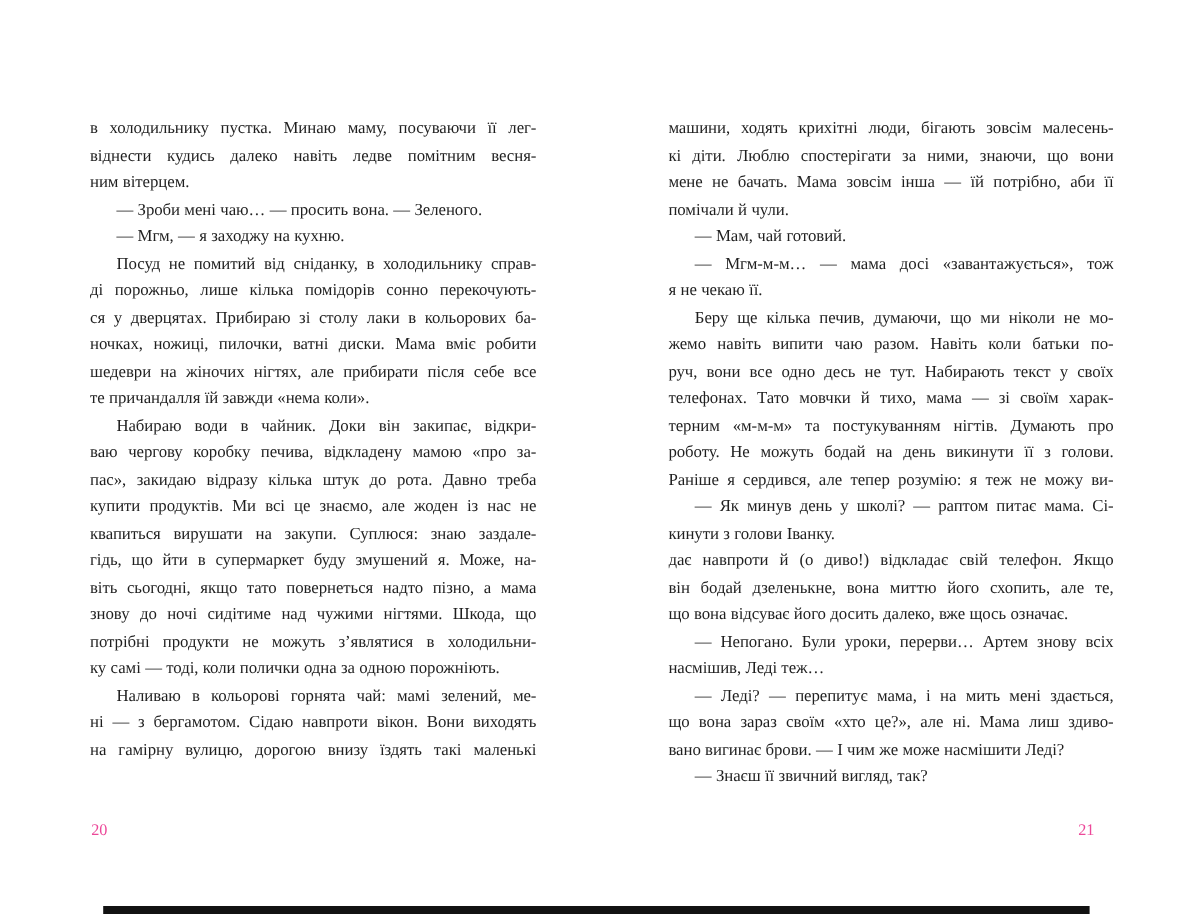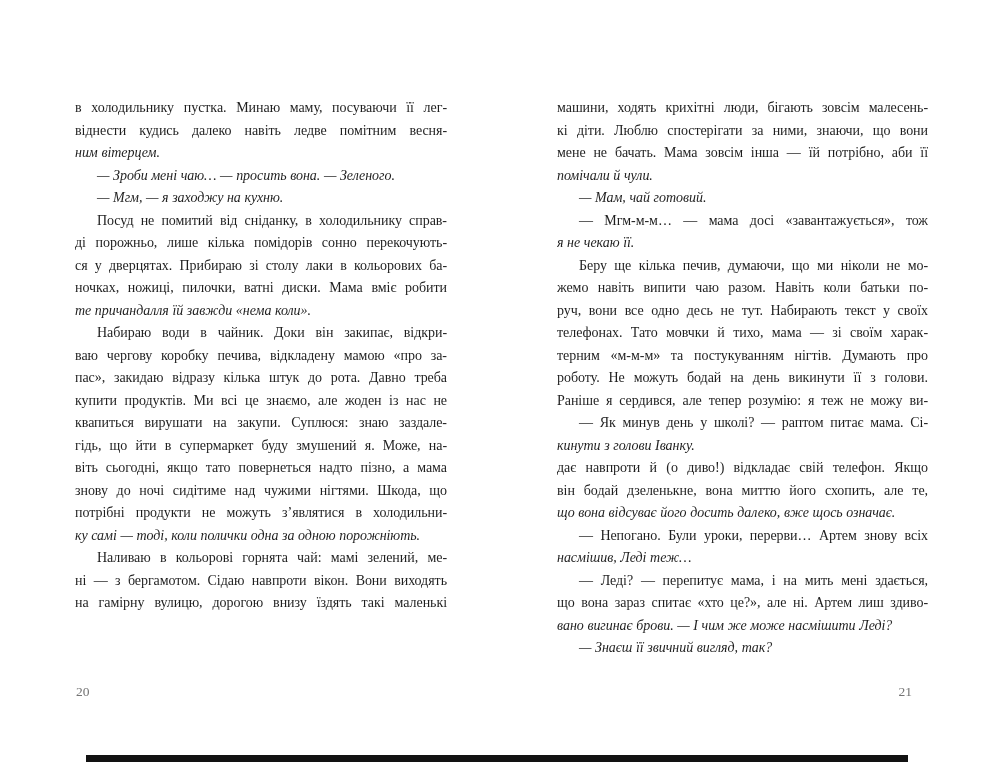--- a/index.html
+++ b/index.html
@@ -30,30 +30,29 @@
   .line {
     height: 22.5px;
     overflow: hidden;
     text-align: justify;
     text-align-last: justify;
     letter-spacing: -0.05px;
     word-spacing: 0.2px;
   }
   .line.end {
     text-align-last: left;
-    font-style: italic;
   }
   .line.indent {
     text-indent: 22px;
   }
   .page-number {
     position: absolute;
     top: 587px;
     font-size: 13.5px;
-    color: #737373;
+    color: #ec4899;
   }
   .page-left .page-number  { left: 1px; }
   .page-right .page-number { right: 16px; text-align: center; }
   .bottom-bar {
     position: absolute;
     bottom: 0;
     left: 86px;
     width: 822px;
     height: 7px;
     background: #121212;
@@ -68,20 +67,21 @@
     <div class="page-text">
         <div class="line">в холодильнику пустка. Минаю маму, посуваючи її лег-</div>
         <div class="line">віднести кудись далеко навіть ледве помітним весня-</div>
         <div class="line end">ним вітерцем.</div>
         <div class="line indent end">— Зроби мені чаю… — просить вона. — Зеленого.</div>
         <div class="line indent end">— Мгм, — я заходжу на кухню.</div>
         <div class="line indent">Посуд не помитий від сніданку, в холодильнику справ-</div>
         <div class="line">ді порожньо, лише кілька помідорів сонно перекочують-</div>
         <div class="line">ся у дверцятах. Прибираю зі столу лаки в кольорових ба-</div>
         <div class="line">ночках, ножиці, пилочки, ватні диски. Мама вміє робити</div>
+        <div class="line">шедеври на жіночих нігтях, але прибирати після себе все</div>
         <div class="line end">те причандалля їй завжди «нема коли».</div>
         <div class="line indent">Набираю води в чайник. Доки він закипає, відкри-</div>
         <div class="line">ваю чергову коробку печива, відкладену мамою «про за-</div>
         <div class="line">пас», закидаю відразу кілька штук до рота. Давно треба</div>
         <div class="line">купити продуктів. Ми всі це знаємо, але жоден із нас не</div>
         <div class="line">квапиться вирушати на закупи. Суплюся: знаю заздале-</div>
         <div class="line">гідь, що йти в супермаркет буду змушений я. Може, на-</div>
         <div class="line">віть сьогодні, якщо тато повернеться надто пізно, а мама</div>
         <div class="line">знову до ночі сидітиме над чужими нігтями. Шкода, що</div>
         <div class="line">потрібні продукти не можуть з’являтися в холодильни-</div>
@@ -110,21 +110,21 @@
         <div class="line">роботу. Не можуть бодай на день викинути її з голови.</div>
         <div class="line">Раніше я сердився, але тепер розумію: я теж не можу ви-</div>
         <div class="line indent">— Як минув день у школі? — раптом питає мама. Сі-</div>
         <div class="line end">кинути з голови Іванку.</div>
         <div class="line">дає навпроти й (о диво!) відкладає свій телефон. Якщо</div>
         <div class="line">він бодай дзеленькне, вона миттю його схопить, але те,</div>
         <div class="line end">що вона відсуває його досить далеко, вже щось означає.</div>
         <div class="line indent">— Непогано. Були уроки, перерви… Артем знову всіх</div>
         <div class="line end">насмішив, Леді теж…</div>
         <div class="line indent">— Леді? — перепитує мама, і на мить мені здається,</div>
-        <div class="line">що вона зараз спитає «хто це?», але ні. Артем лиш здиво-</div>
+        <div class="line">що вона зараз своїм «хто це?», але ні. Мама лиш здиво-</div>
         <div class="line end">вано вигинає брови. — І чим же може насмішити Леді?</div>
         <div class="line indent end">— Знаєш її звичний вигляд, так?</div>
       </div>
     <div class="page-number">21</div>
   </div>
 
   <div class="bottom-bar"></div>
 
 </div>
 

